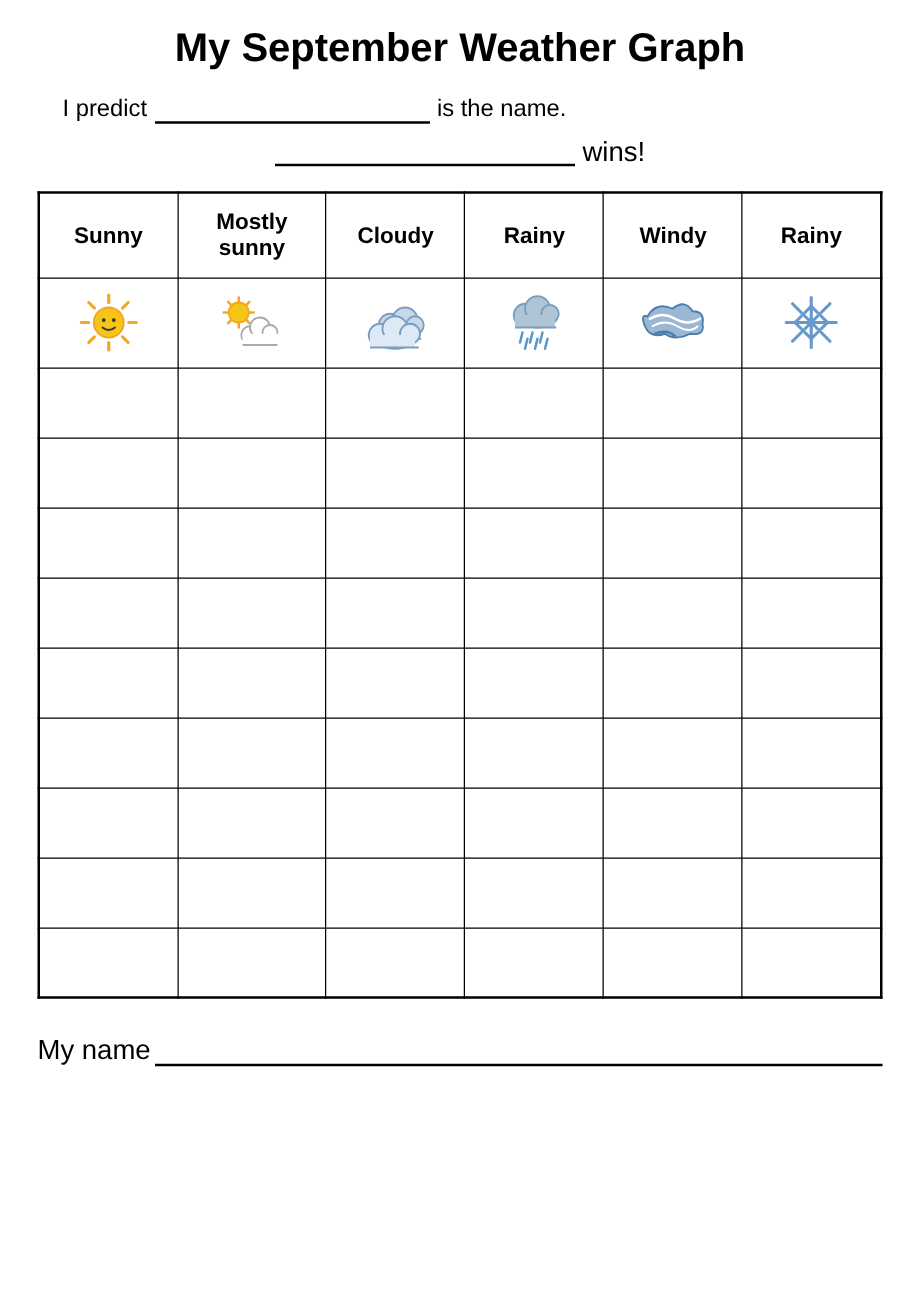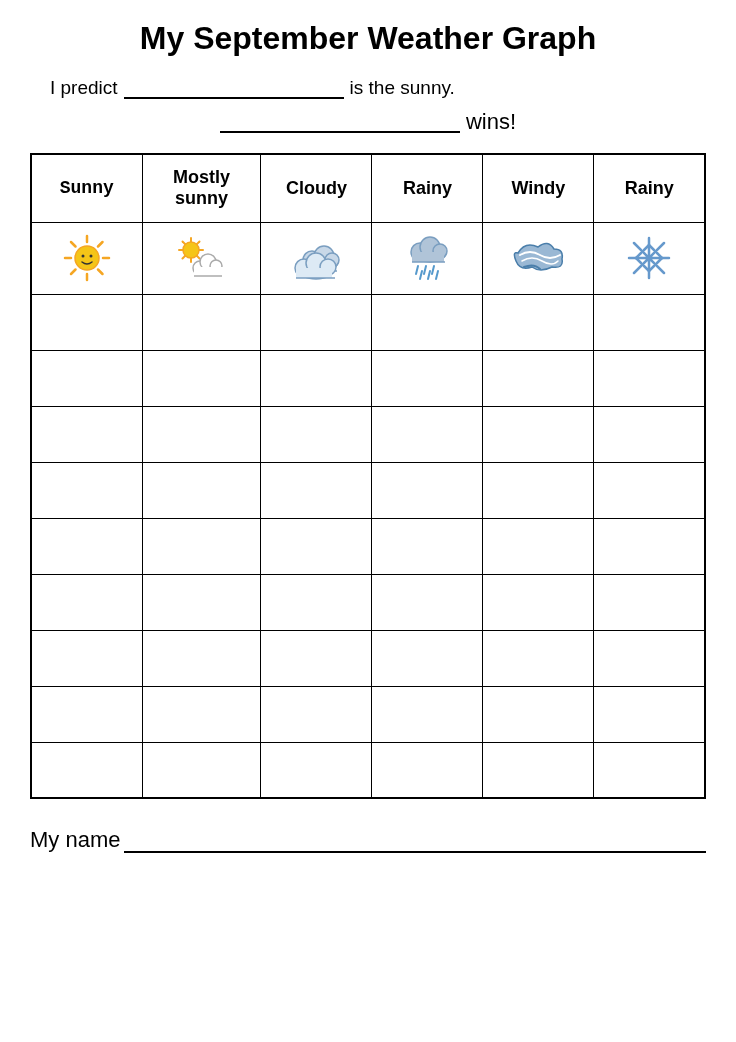--- a/index.html
+++ b/index.html
@@ -102,36 +102,36 @@
       display: flex;
       gap: 4px;
     }
 
     .my-name-section .name-underline {
       flex: 1;
       border-bottom: 2px solid #000;
       height: 26px;
     }
 
-    .col-sunny { width: 14%; font-family: Liberation Mono, monospace; }
+    .col-sunny { width: 14%; }
     .col-mostly { width: 15%; }
     .col-cloudy { width: 14%; }
     .col-rainy { width: 14%; }
     .col-windy { width: 14%; }
     .col-snowy { width: 14%; }
   </style>
 </head>
 <body>
 
 <h1 class="page-title">My September Weather Graph</h1>
 
 <div class="predict-line">
   <span>I predict</span>
   <span class="underline-blank"></span>
-  <span>is the sunny.</span>
+  <span>is the name.</span>
 </div>
 
 <div class="wins-line">
   <span class="underline-blank"></span>
   <span>wins!</span>
 </div>
 
 <table>
   <thead>
     <tr>

